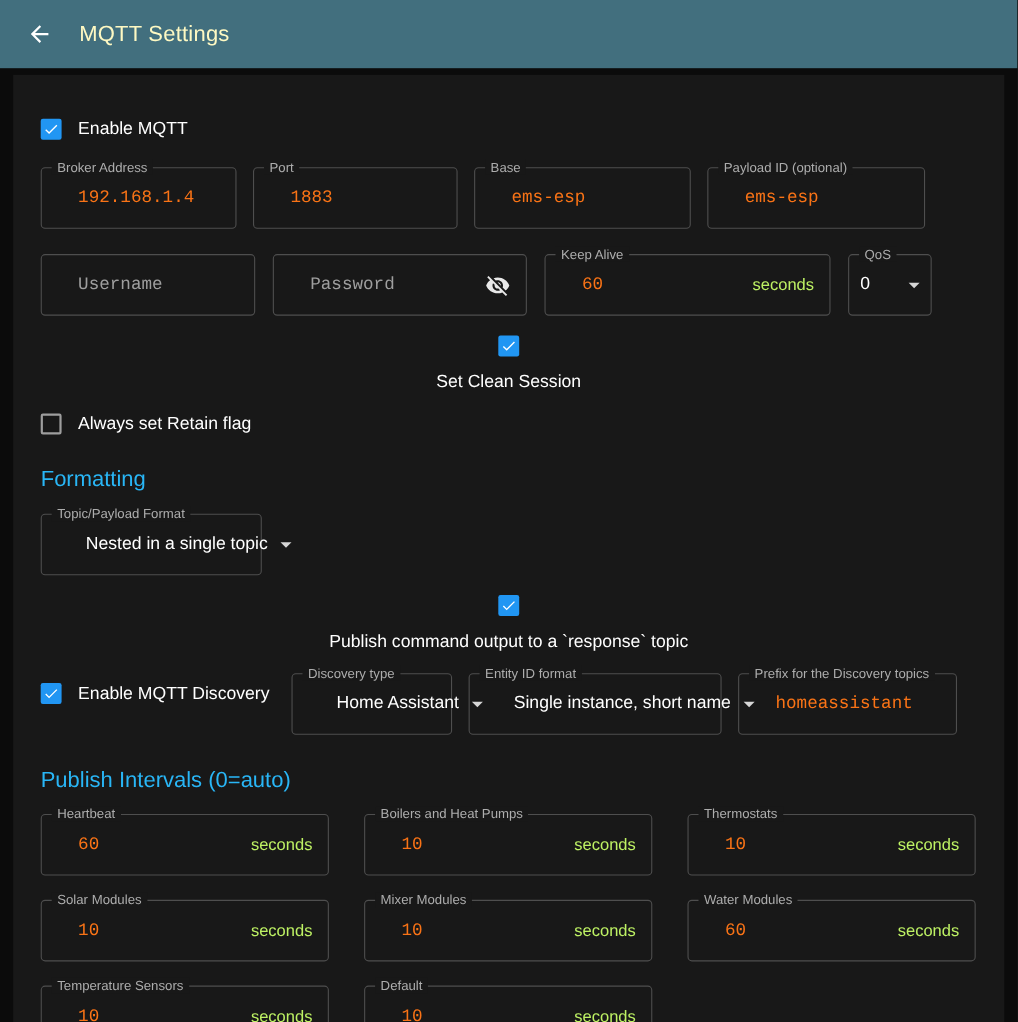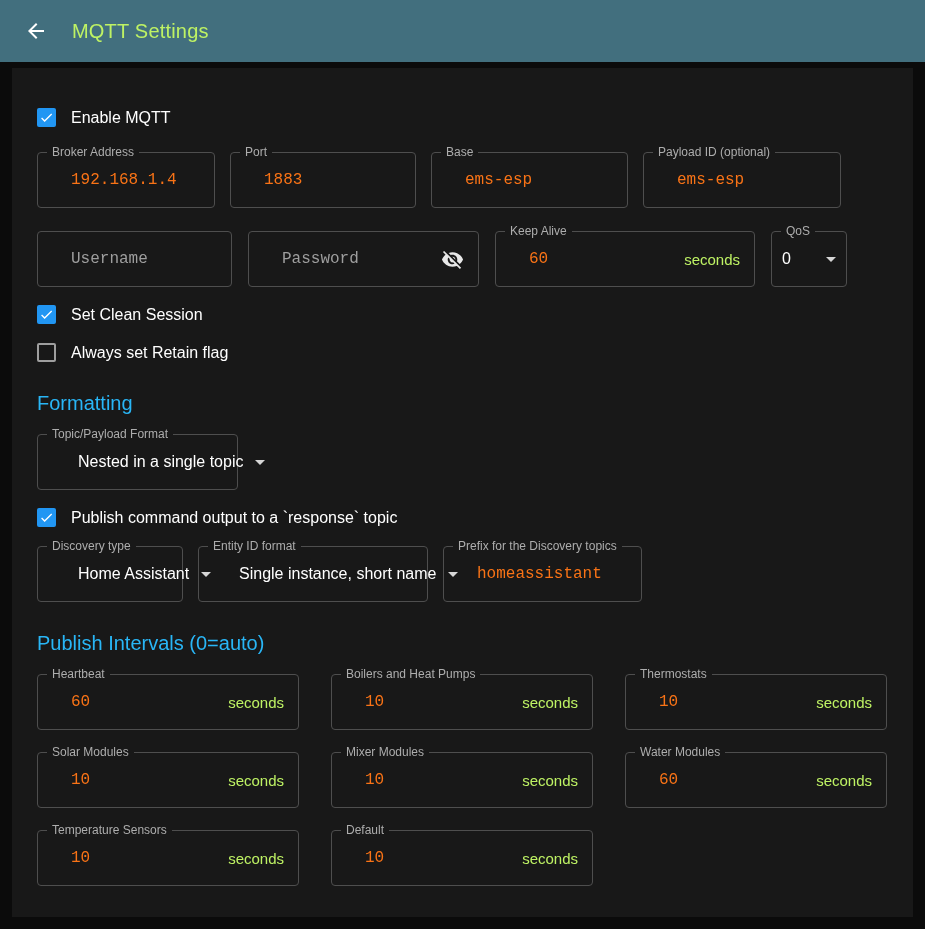--- a/index.html
+++ b/index.html
@@ -14,21 +14,21 @@
   
   .appbar {
     height:62px; background:#426f7e;
     display:flex; align-items:center; gap:22px;
     padding:0 22px;
   }
   .appbar .back-btn {
     width:28px; height:28px; display:flex; align-items:center; justify-content:center;
     cursor:pointer; background:none; border:none; padding:0;
   }
-  .appbar .title { font-size:20px; font-weight:400; color:#bef264; letter-spacing:.2px; }
+  .appbar .title { font-size:20px; font-weight:400; color:#fef9c3; letter-spacing:.2px; }
 
   
   .panel {
     margin:6px 12px 12px 12px;
     background:#181818;
     min-height:849px;
     padding:40px 25px 28px 25px;
   }
 
   
@@ -79,21 +79,21 @@
 
   .intervals-grid {
     display:grid;
     grid-template-columns:repeat(3, 262px);
     column-gap:32px; row-gap:22px;
   }
 
   
   .mt25 { margin-top:25px;align-items:center; }
   .mt23 { margin-top:23px; }
-  .mt18 { margin-top:18px; }
+  .mt18 { margin-top:18px;flex-direction:column; }
   .mt19 { margin-top:19px; }
   .mt30 { margin-top:30px; }
 
   svg { display:block; }
 </style>
 </head>
 <body>
 
 <header class="appbar">
   <button class="back-btn">
@@ -195,20 +195,30 @@
       <span>
           <svg width="15" height="15" viewBox="0 0 24 24" fill="#ffffff">
             <path d="M9 16.17L4.83 12l-1.42 1.41L9 19 21 7l-1.41-1.41z"></path>
           </svg>
         </span>
     </span>
     <span class="cblabel">Publish command output to a `response` topic</span>
   </div>
 
   <div class="row mt19" style="gap:15px; align-items:flex-start;">
+    <div class="cbrow" style="width:213px; margin-top:9px;">
+      <span class="cb checked">
+        <span>
+            <svg width="15" height="15" viewBox="0 0 24 24" fill="#ffffff">
+              <path d="M9 16.17L4.83 12l-1.42 1.41L9 19 21 7l-1.41-1.41z"></path>
+            </svg>
+          </span>
+      </span>
+      <span class="cblabel">Enable MQTT Discovery</span>
+    </div>
     <div class="field select" style="width:146px">
       <span class="flabel">Discovery type</span>
       <span class="value">Home Assistant</span>
       <span class="arrow tight"></span>
     </div>
     <div class="field select" style="width:230px">
       <span class="flabel">Entity ID format</span>
       <span class="value">Single instance, short name</span>
       <span class="arrow tight"></span>
     </div>

